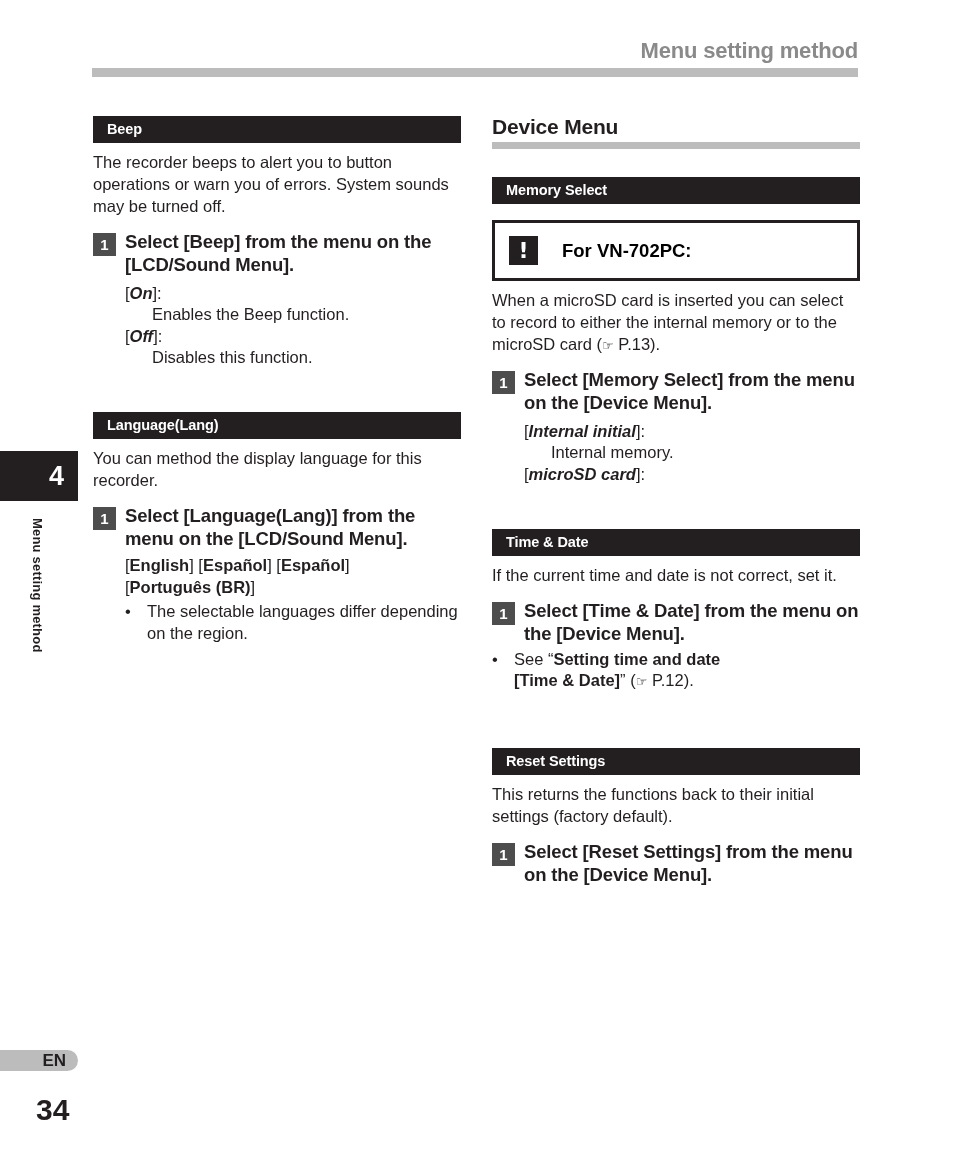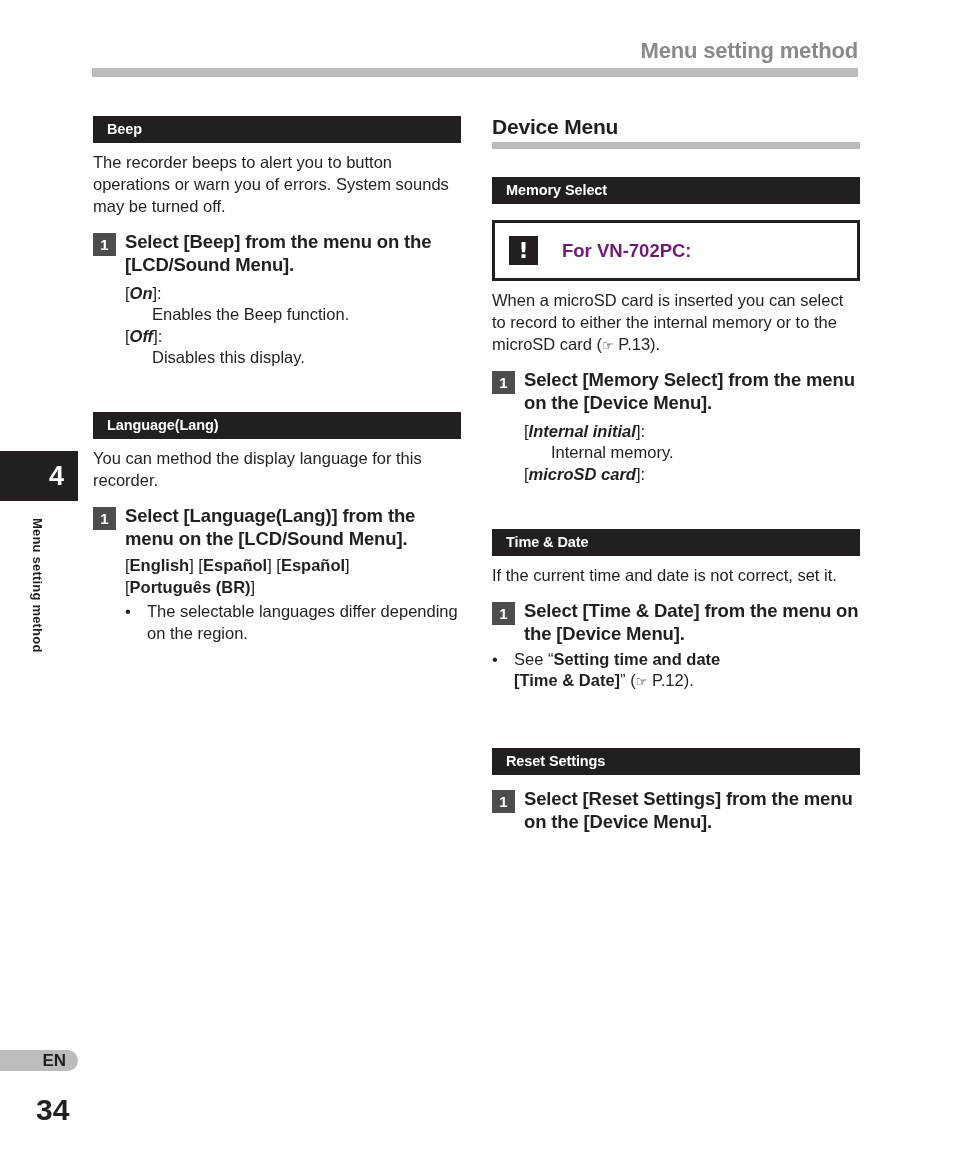--- a/index.html
+++ b/index.html
@@ -153,21 +153,21 @@
     font-weight: bold;
     line-height: 29px;
     text-align: center;
     flex: 0 0 auto;
     font-family: "DejaVu Sans", sans-serif;
   }
   .callout-text {
     margin-left: 24px;
     font-size: 18.5px;
     font-weight: bold;
-    color: #701a75;
+    color: #000000;
   }
 
   
   .step {
     display: flex;
     margin-top: 13px;
   }
   .step-badge {
     width: 23px;
     height: 23px;
@@ -257,21 +257,21 @@
 
     <div class="step">
       <div class="step-badge">1</div>
       <div class="step-text">Select [<b>Beep</b>] from the menu on the [<b>LCD/Sound Menu</b>].</div>
     </div>
 
     <div class="options">
       <div class="opt-term">[<b>On</b>]:</div>
       <div class="opt-desc">Enables the Beep function.</div>
       <div class="opt-term">[<b>Off</b>]:</div>
-      <div class="opt-desc">Disables this display.</div>
+      <div class="opt-desc">Disables this function.</div>
     </div>
   </div>
 
   <div class="spacer-44"></div>
 
   <div>
     <div class="bar">Language(Lang)</div>
     <div class="body-text">You can method the display language for this recorder.</div>
 
     <div class="step">
@@ -332,20 +332,21 @@
     <div class="note note-right">
       <div class="note-bullet">•</div>
       <div class="note-body">See “<b>Setting time and date<br>[Time &amp; Date]</b>” (<span class="hand">☞</span> P.12).</div>
     </div>
   </div>
 
   <div class="spacer-56"></div>
 
   <div>
     <div class="bar">Reset Settings</div>
+    <div class="body-text">This returns the functions back to their initial settings (factory default).</div>
 
     <div class="step">
       <div class="step-badge">1</div>
       <div class="step-text">Select [<b>Reset Settings</b>] from the menu on the [<b>Device Menu</b>].</div>
     </div>
   </div>
 
 </div>
 
 </body></html>

